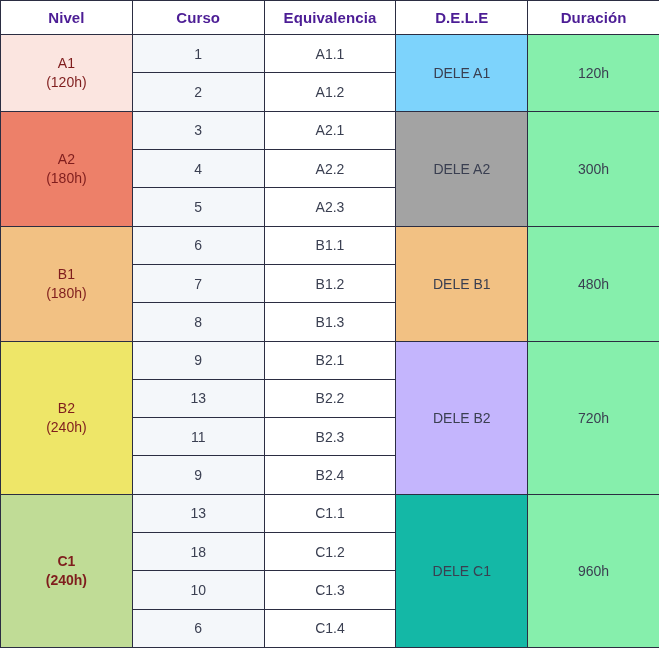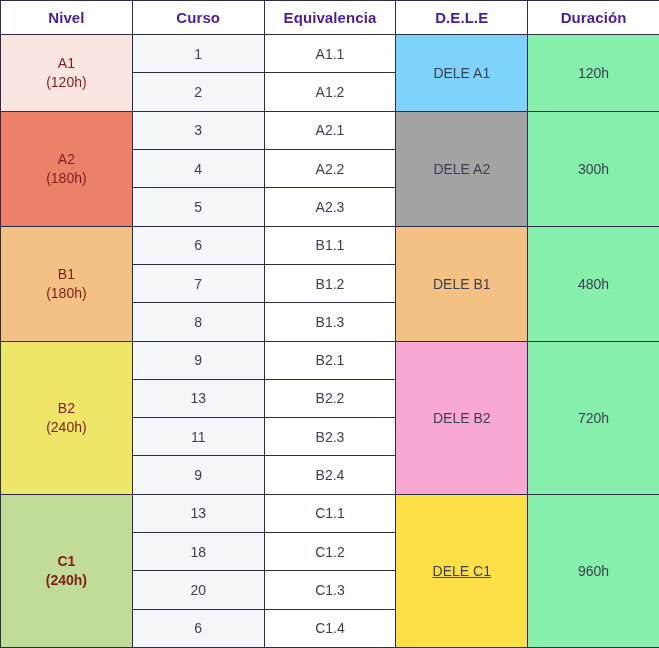--- a/index.html
+++ b/index.html
@@ -128,48 +128,48 @@
         <td class="equiv-cell">B1.2</td>
       </tr>
       <tr>
         <td class="curso-cell">8</td>
         <td class="equiv-cell">B1.3</td>
       </tr>
       <tr>
         <td class="nivel-cell" rowspan="4" style="background: rgb(238, 230, 104); margin-top: 20px;"><span>B2</span><span class="nivel-line2">(240h)</span></td>
         <td class="curso-cell">9</td>
         <td class="equiv-cell">B2.1</td>
-        <td class="dele-cell" rowspan="4" style="background: #f9a8d4;">DELE B2</td>
+        <td class="dele-cell" rowspan="4" style="background: #c4b5fd;">DELE B2</td>
         <td class="dur-cell" rowspan="4">720h</td>
       </tr>
       <tr>
         <td class="curso-cell">13</td>
         <td class="equiv-cell">B2.2</td>
       </tr>
       <tr>
         <td class="curso-cell">11</td>
         <td class="equiv-cell">B2.3</td>
       </tr>
       <tr>
         <td class="curso-cell">9</td>
         <td class="equiv-cell">B2.4</td>
       </tr>
       <tr>
         <td class="nivel-cell" rowspan="4" style="background: rgb(192, 220, 150); font-weight: bold;"><span>C1</span><span class="nivel-line2">(240h)</span></td>
         <td class="curso-cell">13</td>
         <td class="equiv-cell">C1.1</td>
-        <td class="dele-cell" rowspan="4" style="background: #fde047; text-decoration: underline;">DELE C1</td>
+        <td class="dele-cell" rowspan="4" style="background: #14b8a6;">DELE C1</td>
         <td class="dur-cell" rowspan="4">960h</td>
       </tr>
       <tr>
         <td class="curso-cell">18</td>
         <td class="equiv-cell">C1.2</td>
       </tr>
       <tr>
-        <td class="curso-cell">20</td>
+        <td class="curso-cell">10</td>
         <td class="equiv-cell">C1.3</td>
       </tr>
       <tr>
         <td class="curso-cell">6</td>
         <td class="equiv-cell">C1.4</td>
       </tr>
     </tbody>
 </table>
 
 </body></html>

